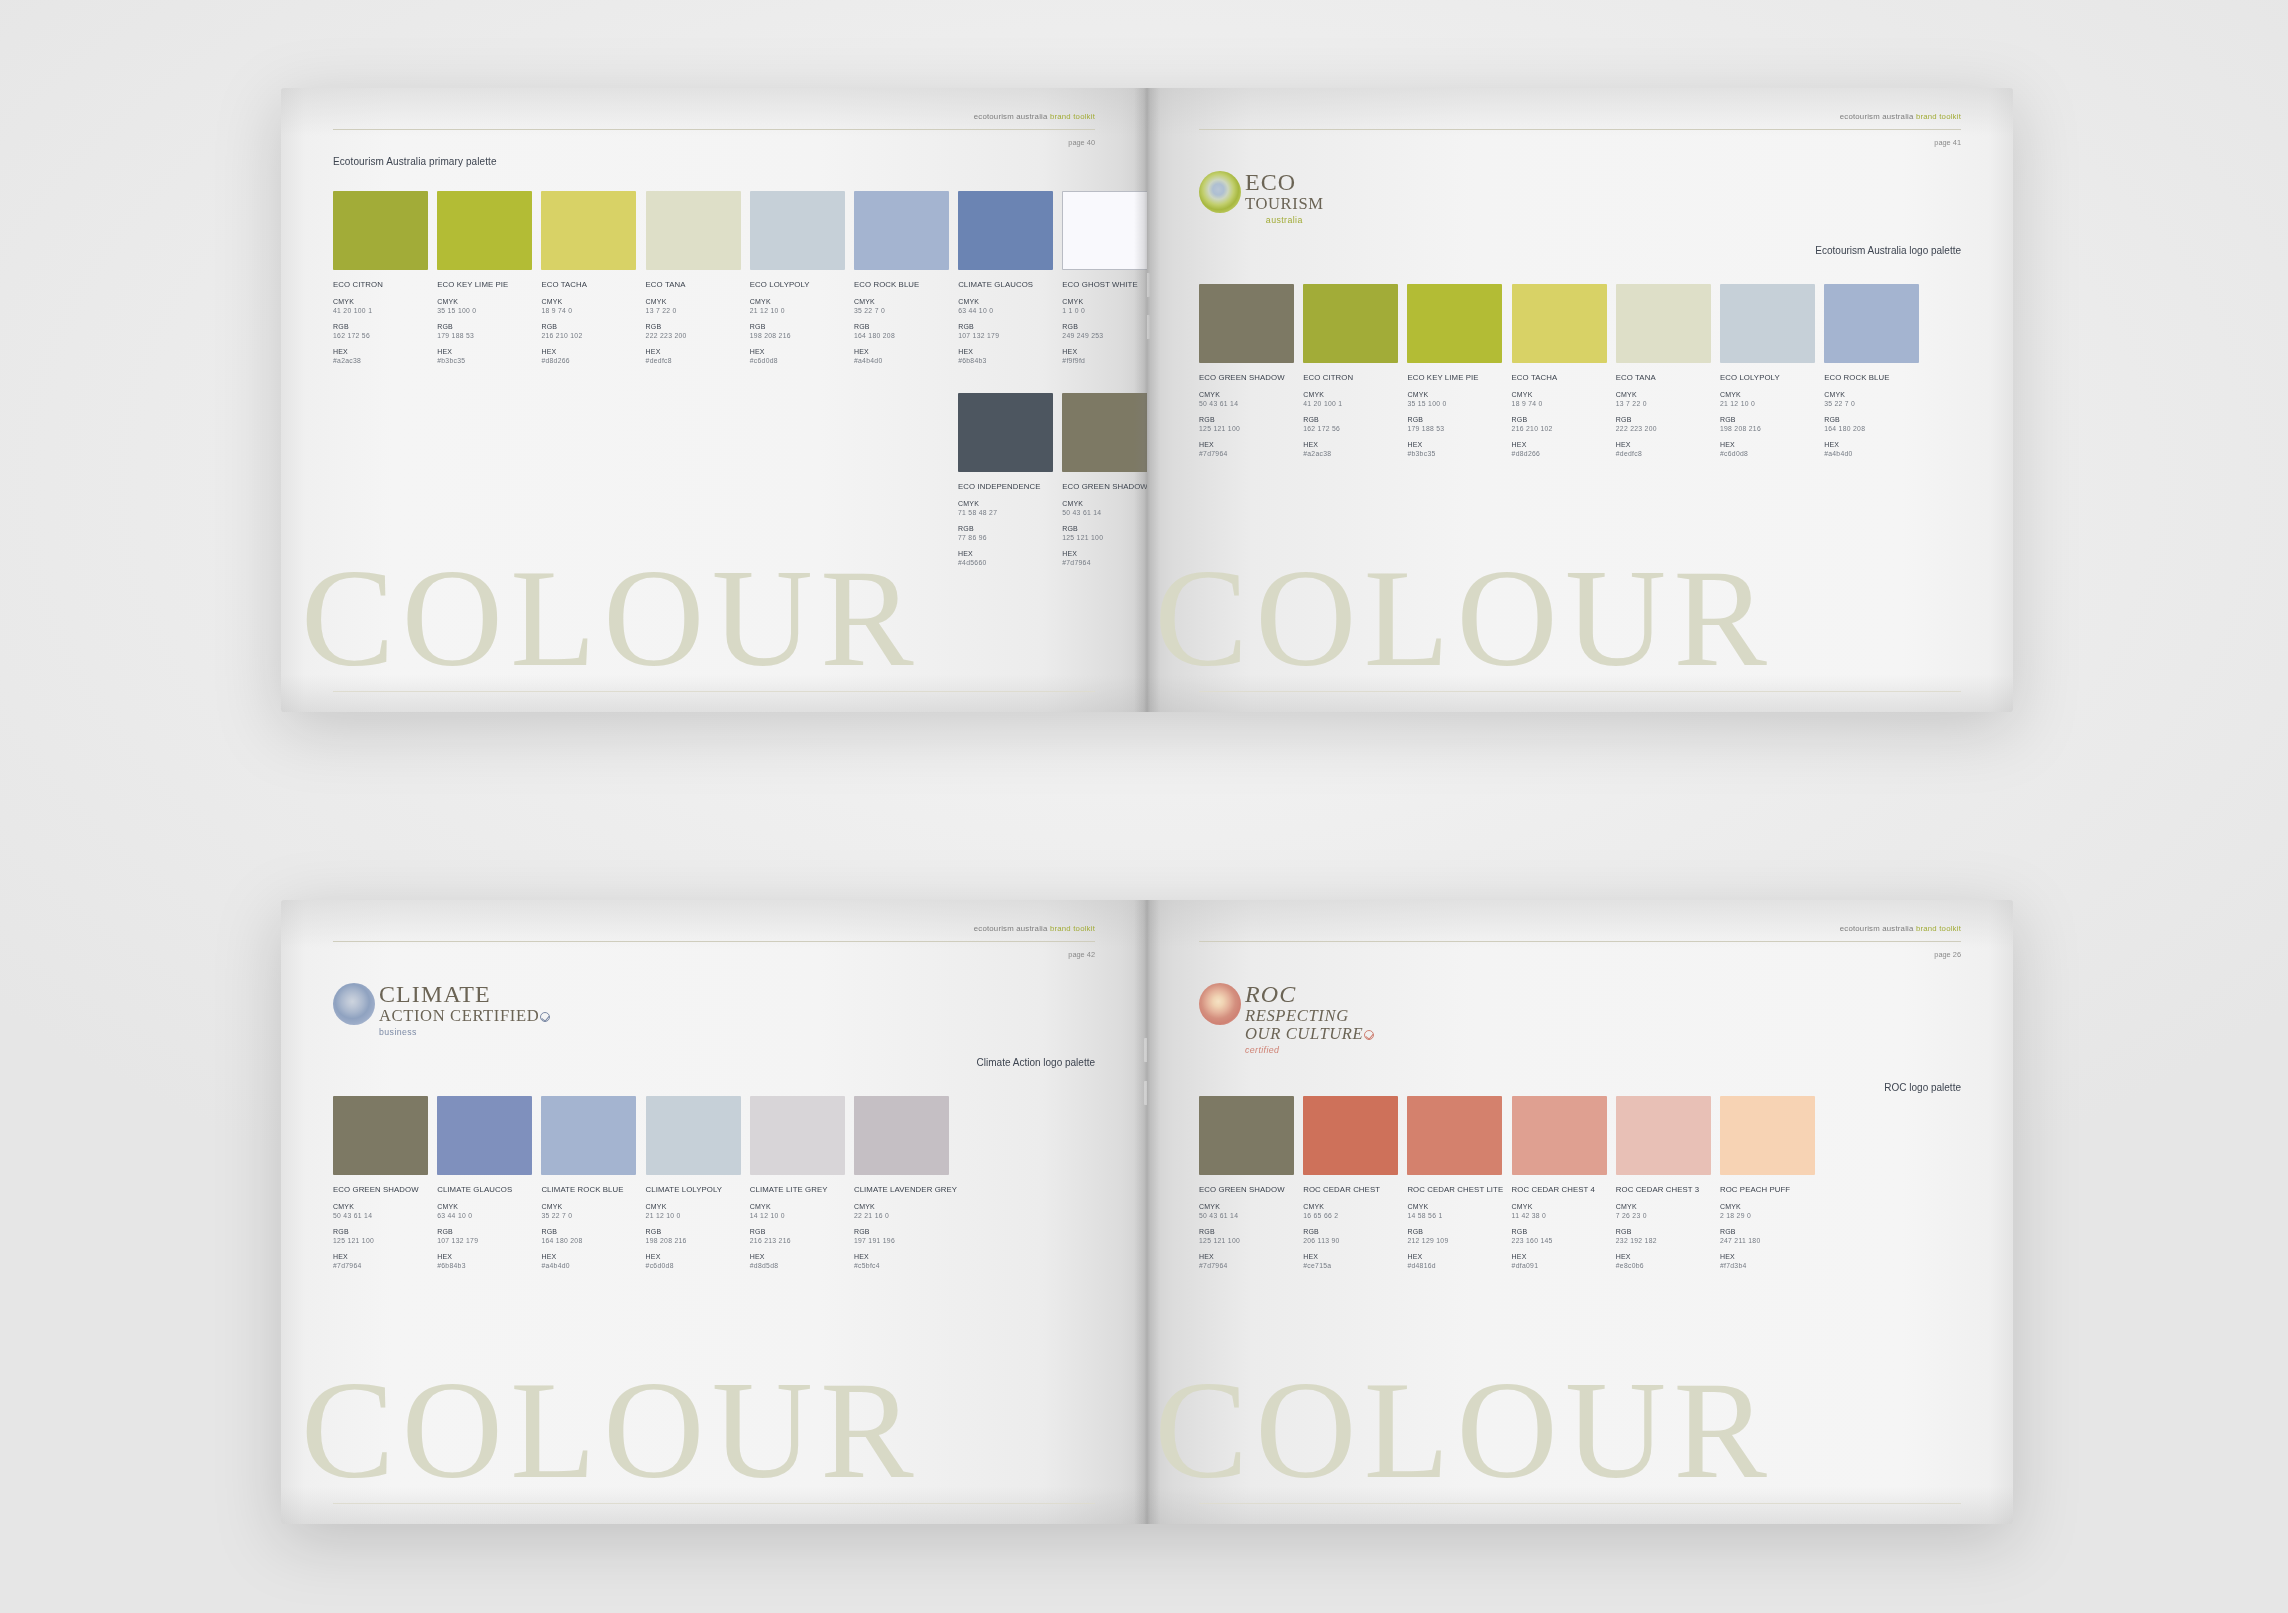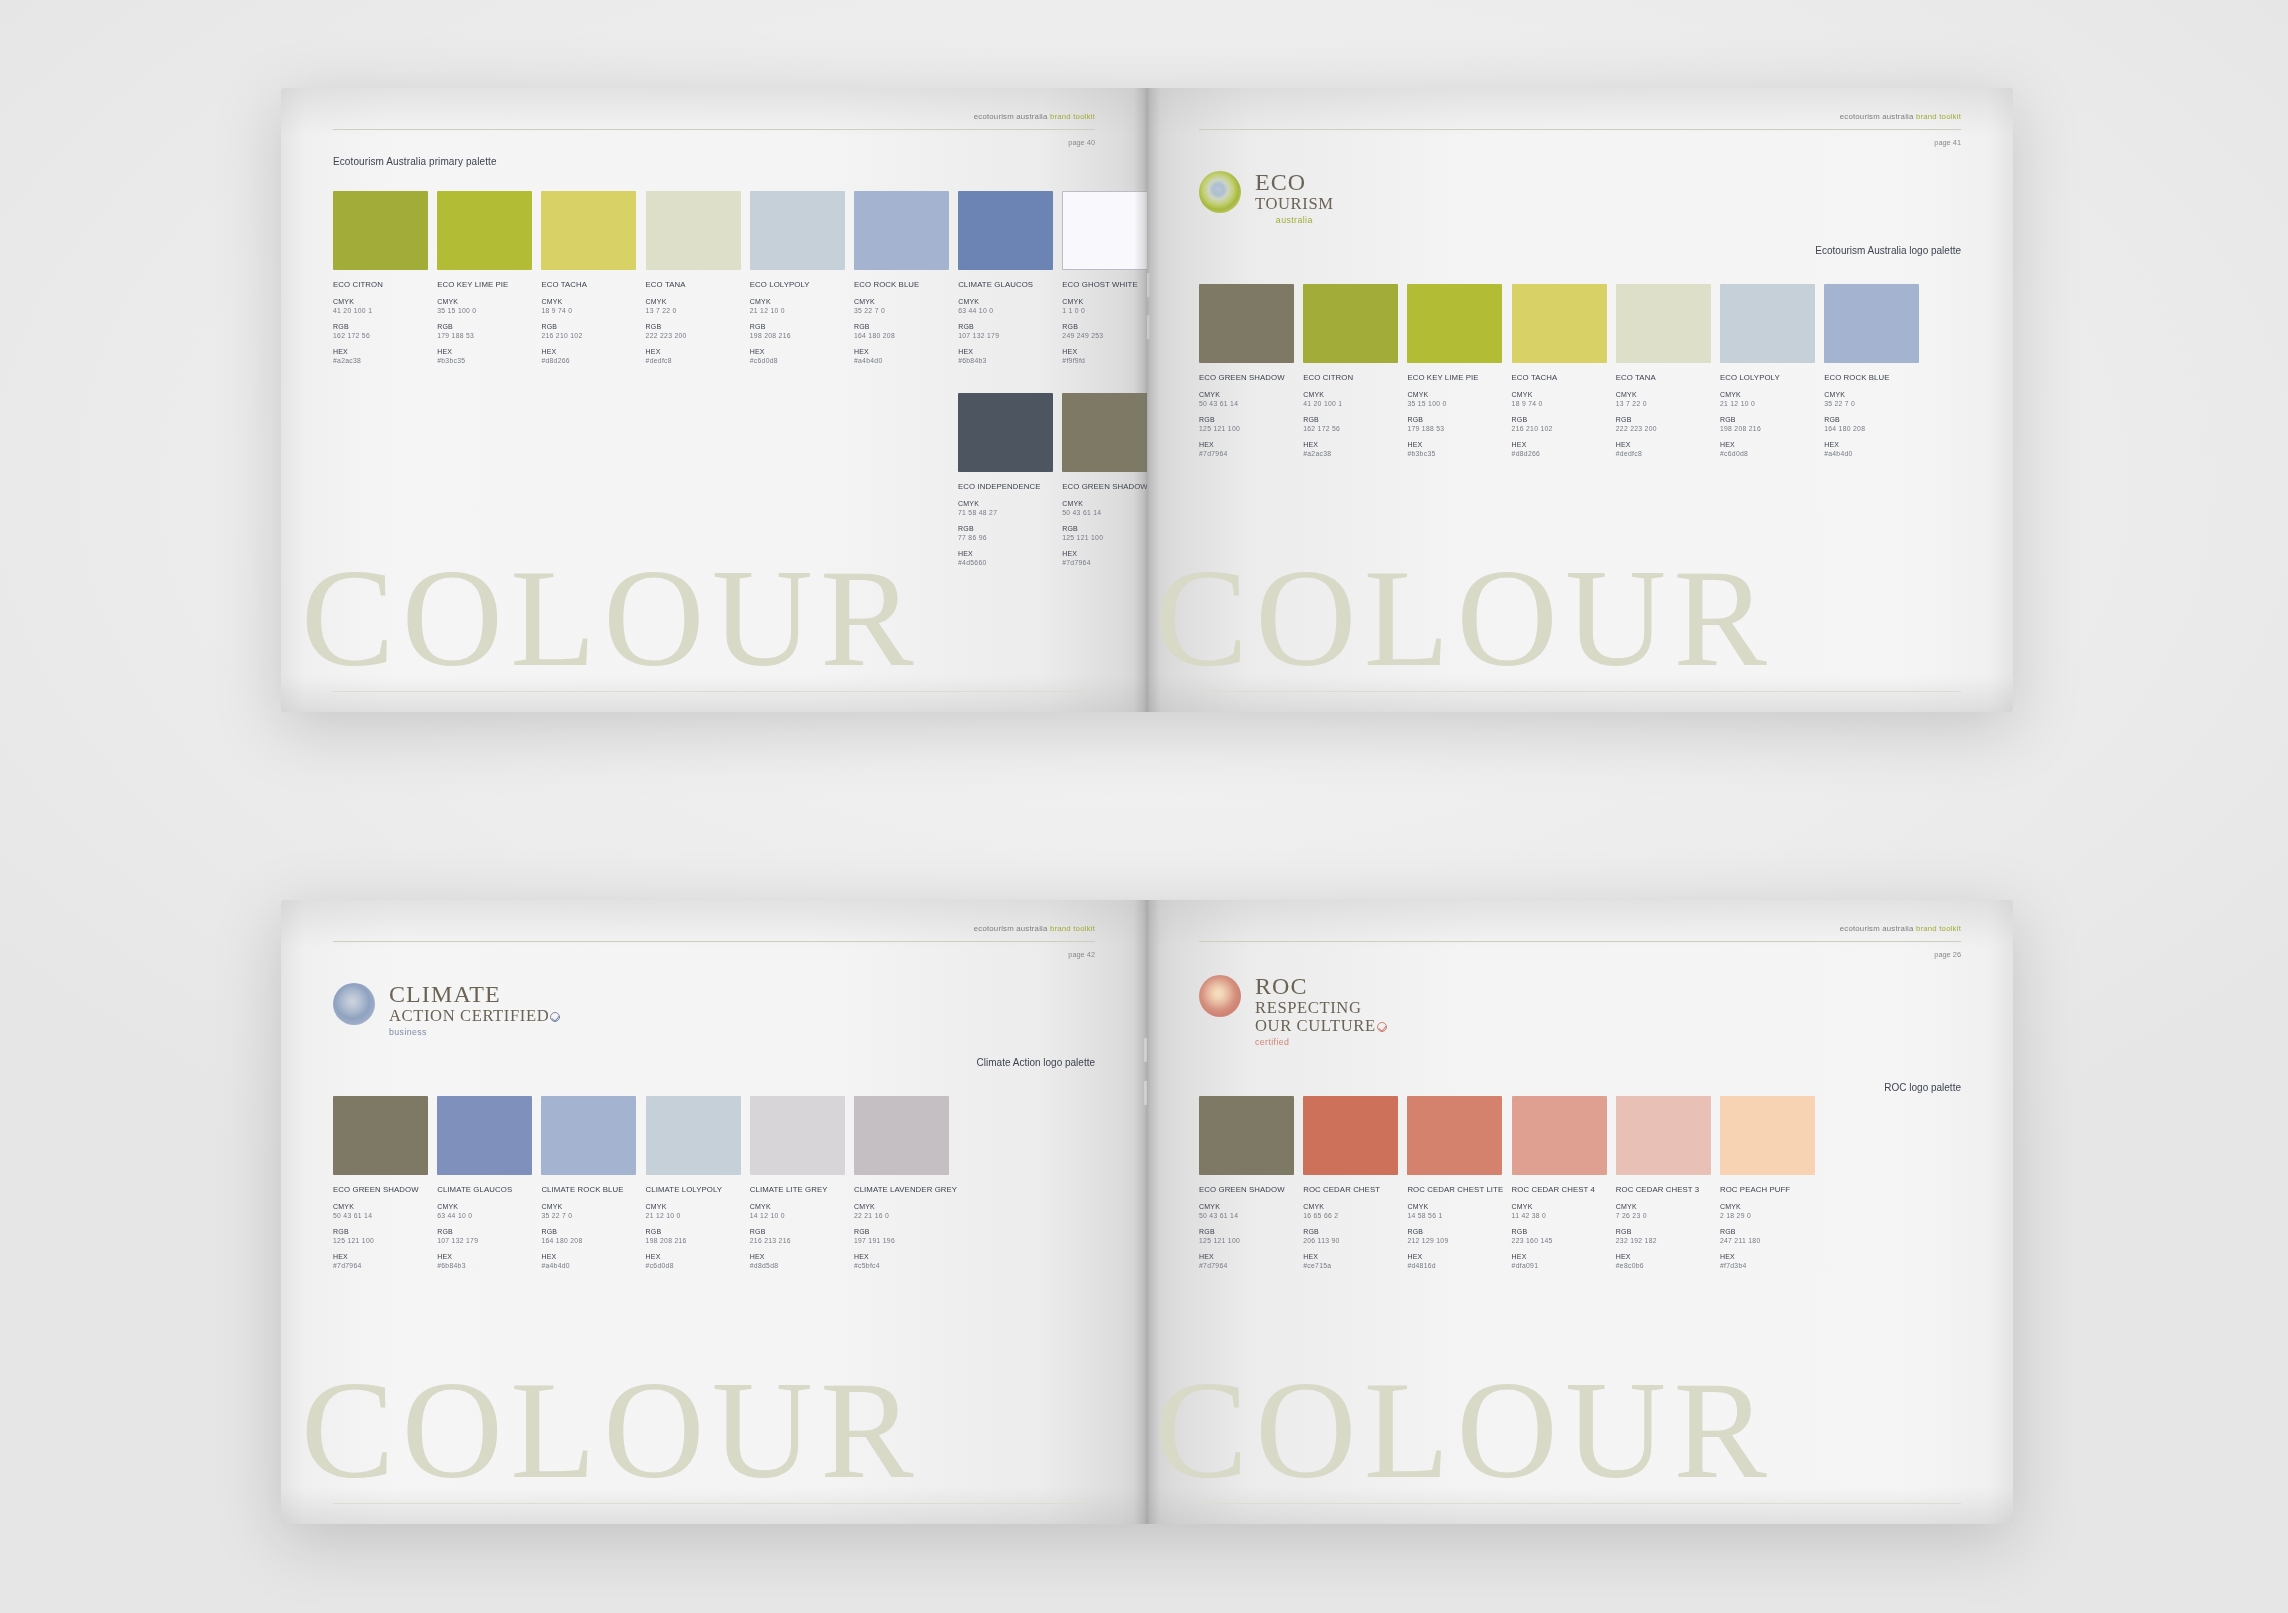--- a/index.html
+++ b/index.html
@@ -164,21 +164,21 @@
     color: #757b84;
     letter-spacing: 0.3px;
     white-space: nowrap;
   }
 
   
   .logo-block {
     position: absolute;
     display: flex;
     align-items: flex-start;
-    gap: 14px;
+    gap: 4px;
   }
   .logo-mark {
     width: 42px; height: 42px;
     border-radius: 50%;
     flex: none;
     margin-top: 1.8px;
   }
   .logo-mark.eco {
     background:
       radial-gradient(circle at 46% 44%,
@@ -693,21 +693,21 @@
       </div>
       <div class="watermark">COLOUR</div>
       <div class="watermark-rule"></div>
     </div>
   <div class="page right" id="pg3">
 
   <div class="content">
         <div class="header-line"><span>ecotourism australia </span><span class="brand" style="color: rgb(162, 172, 56);">brand toolkit</span></div>
         <div class="rule-head"></div>
         <div class="page-no">page 26</div>
-        <div class="logo-block" style="left: 52px; top: 73px;">
+        <div class="logo-block" style="left: 52px; top: 81px; font-style: italic;">
           <div class="logo-mark roc"></div>
           <div class="logo-type">
             <div class="lt-1">ROC</div>
             <div class="lt-2"><span>RESPECTING</span></div>
             <div class="lt-2"><span>OUR CULTURE</span><span class="tick coral"></span></div>
             <div class="lt-3 coral">certified</div>
           </div>
         </div>
         <div class="palette-label low">ROC logo palette</div>
         <div class="swatch-row" style="left: 52px; top: 196px;">

